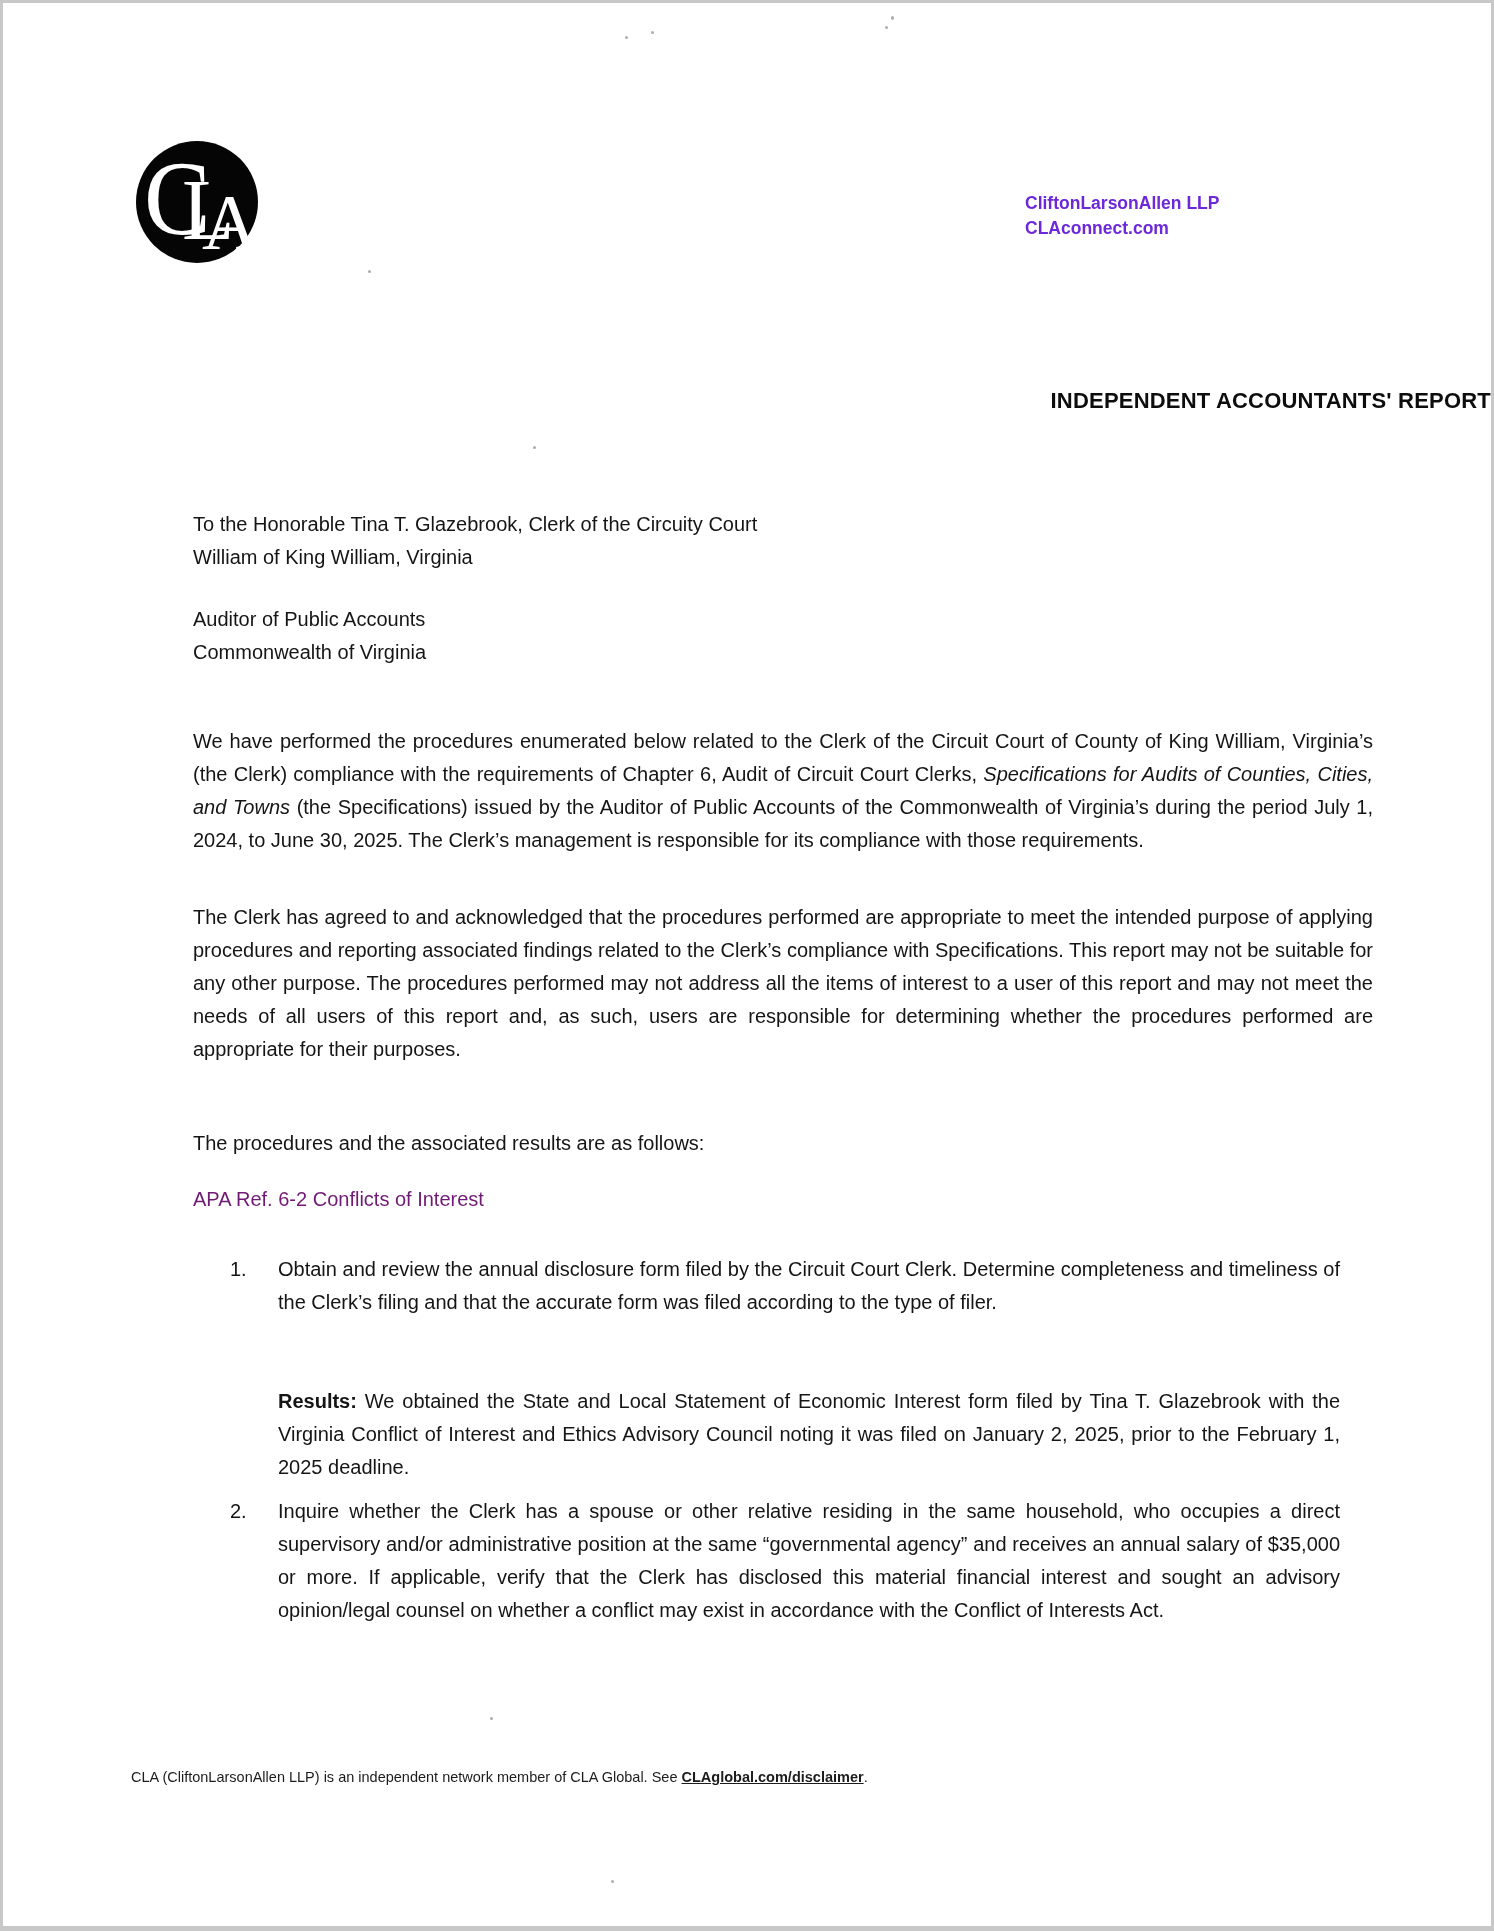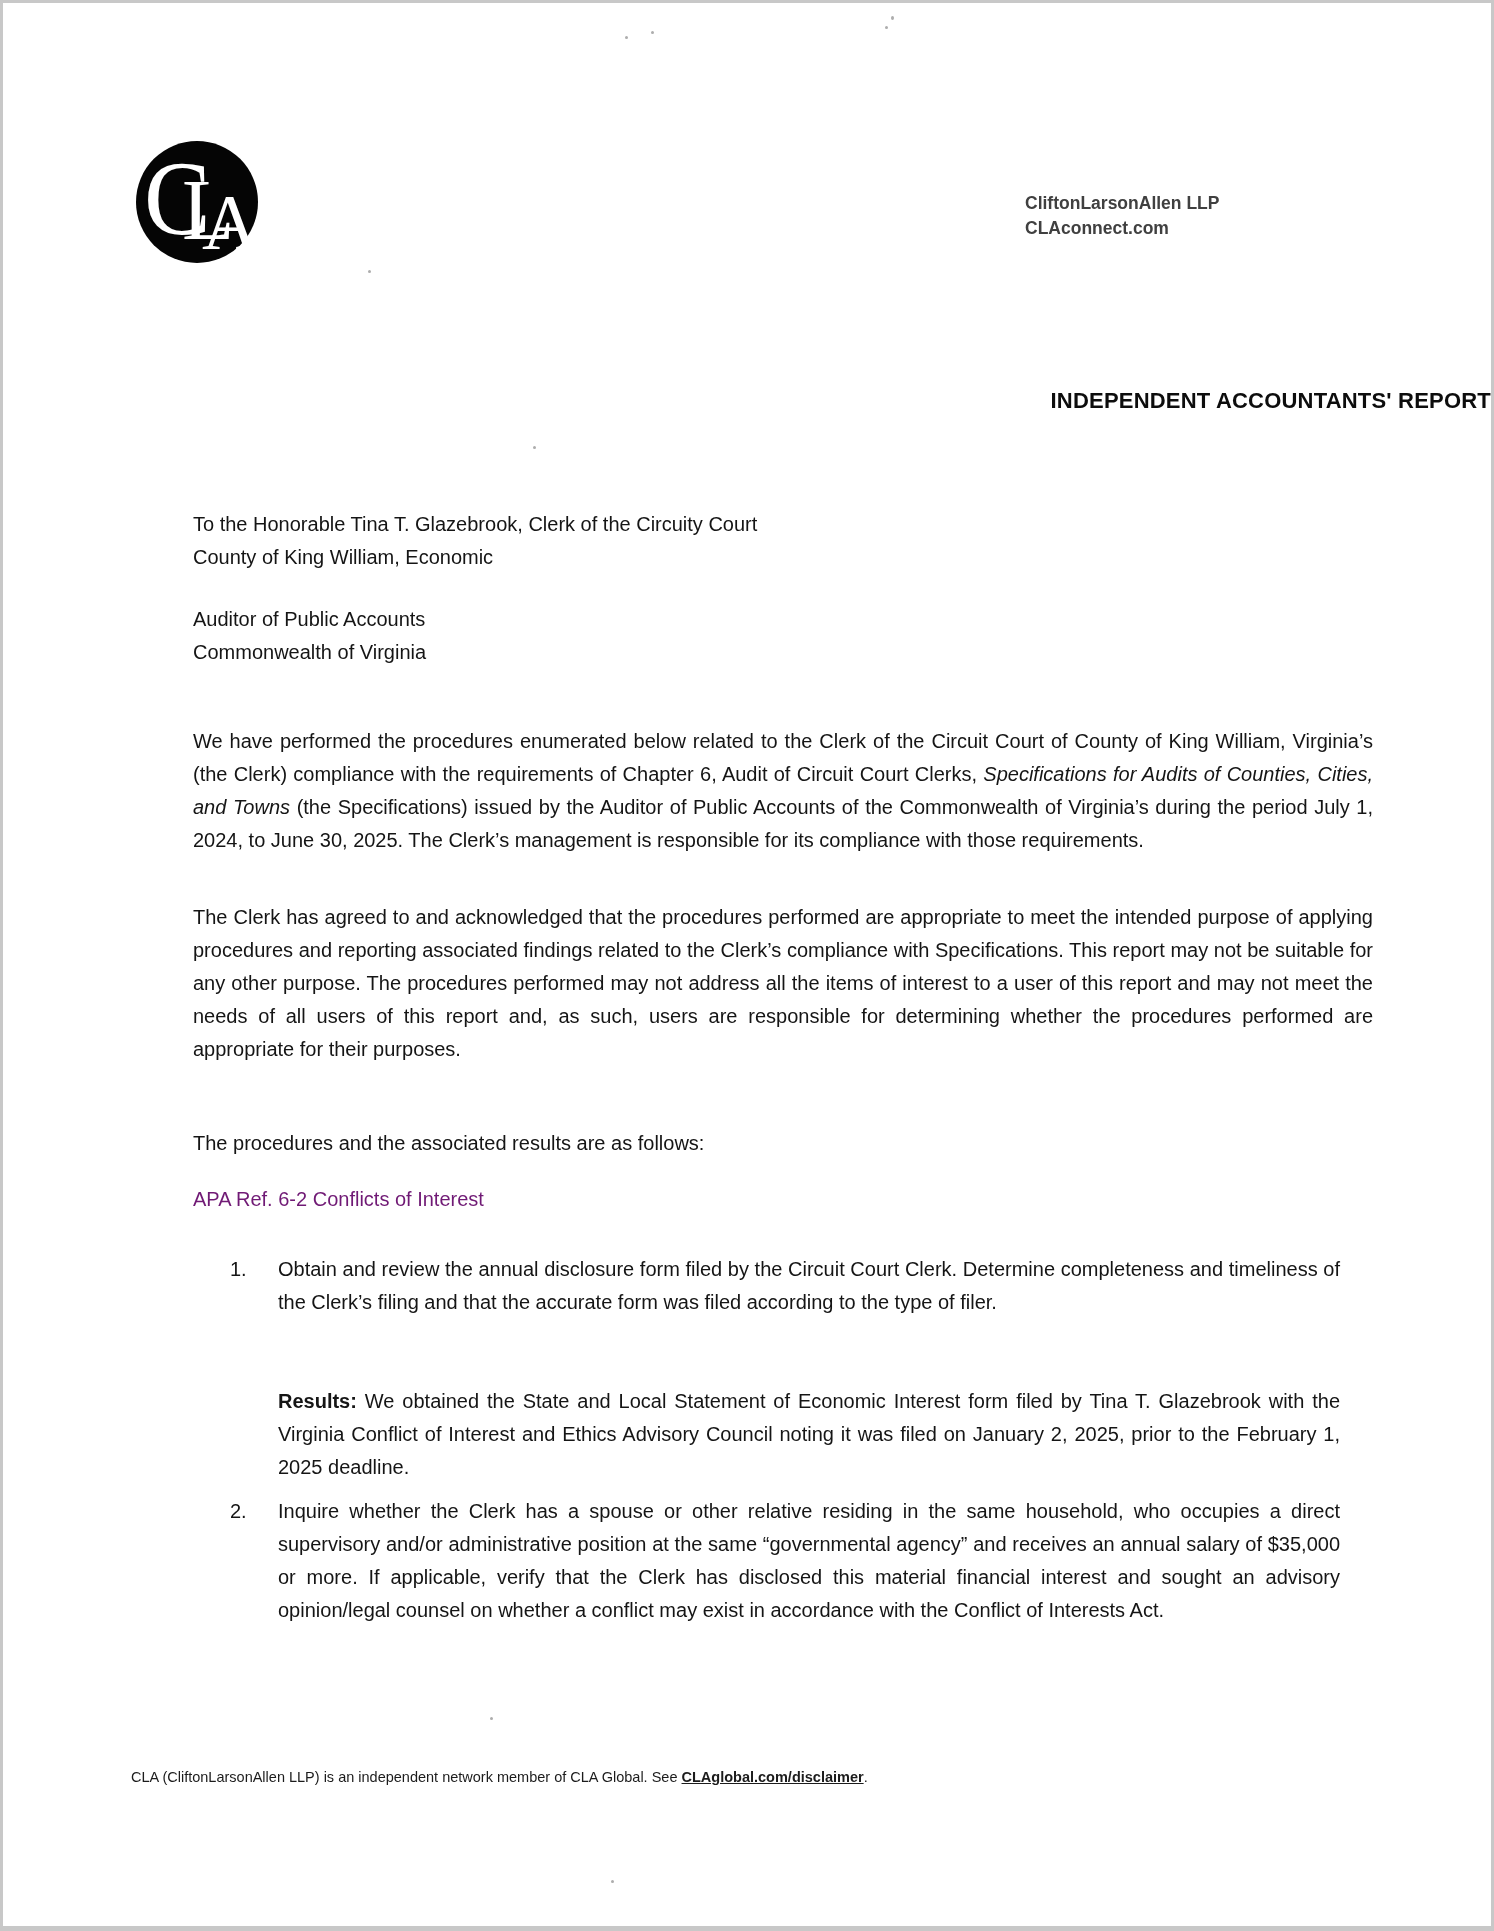--- a/index.html
+++ b/index.html
@@ -24,21 +24,21 @@
   .logo .letter {
     position: absolute; color: #ffffff;
     font-family: "Liberation Serif", serif; font-weight: 400; line-height: 1;
   }
   .logo .lc { font-size: 100px; left: 8px;  top: 8px;  transform: scaleY(1.05); }
   .logo .ll { font-size: 86px;  left: 46px; top: 26px; }
   .logo .la { font-size: 78px;  left: 66px; top: 42px; }
   
   .firm-block {
     position: absolute; left: 1022px; top: 188px;
-    font-size: 17.5px; line-height: 25px; font-weight: 700; color: #404040;
+    font-size: 17.5px; line-height: 25px; font-weight: 700; color: #6d28d9;
   }
   
   .title {
     position: absolute; left: 0; top: 385px; width: 100%;
     text-align: right; font-weight: 700; font-size: 22px;
     letter-spacing: 0.2px; color: #0d0d0d;
   }
   
   .block { position: absolute; left: 157px; width: 1180px; font-size: 20px; line-height: 33px; margin-left: 33px; }
   .justify { text-align: justify; }
@@ -89,21 +89,21 @@
 
   <div class="firm-block">
     <div>CliftonLarsonAllen LLP</div>
     <div>CLAconnect.com</div>
   </div>
 
   <div class="title">INDEPENDENT ACCOUNTANTS' REPORT</div>
 
   <div class="block addr1">
     <div>To the Honorable Tina T. Glazebrook, Clerk of the Circuity Court</div>
-    <div>County of King William, Economic</div>
+    <div>William of King William, Virginia</div>
   </div>
   <div class="block addr2">
     <div>Auditor of Public Accounts</div>
     <div>Commonwealth of Virginia</div>
   </div>
 
   <div class="block p1 justify"><span>We have performed the procedures enumerated below related to the Clerk of the Circuit Court of County of King William, Virginia’s (the Clerk) compliance with the requirements of Chapter 6, Audit of Circuit Court Clerks, </span><span class="italic">Specifications for Audits of Counties, Cities, and Towns</span><span> (the Specifications) issued by the Auditor of Public Accounts of the Commonwealth of Virginia’s during the period July 1, 2024, to June 30, 2025. The Clerk’s management is responsible for its compliance with those requirements.</span></div>
 
   <div class="block p2 justify">The Clerk has agreed to and acknowledged that the procedures performed are appropriate to meet the intended purpose of applying procedures and reporting associated findings related to the Clerk’s compliance with Specifications. This report may not be suitable for any other purpose. The procedures performed may not address all the items of interest to a user of this report and may not meet the needs of all users of this report and, as such, users are responsible for determining whether the procedures performed are appropriate for their purposes.</div>
 

